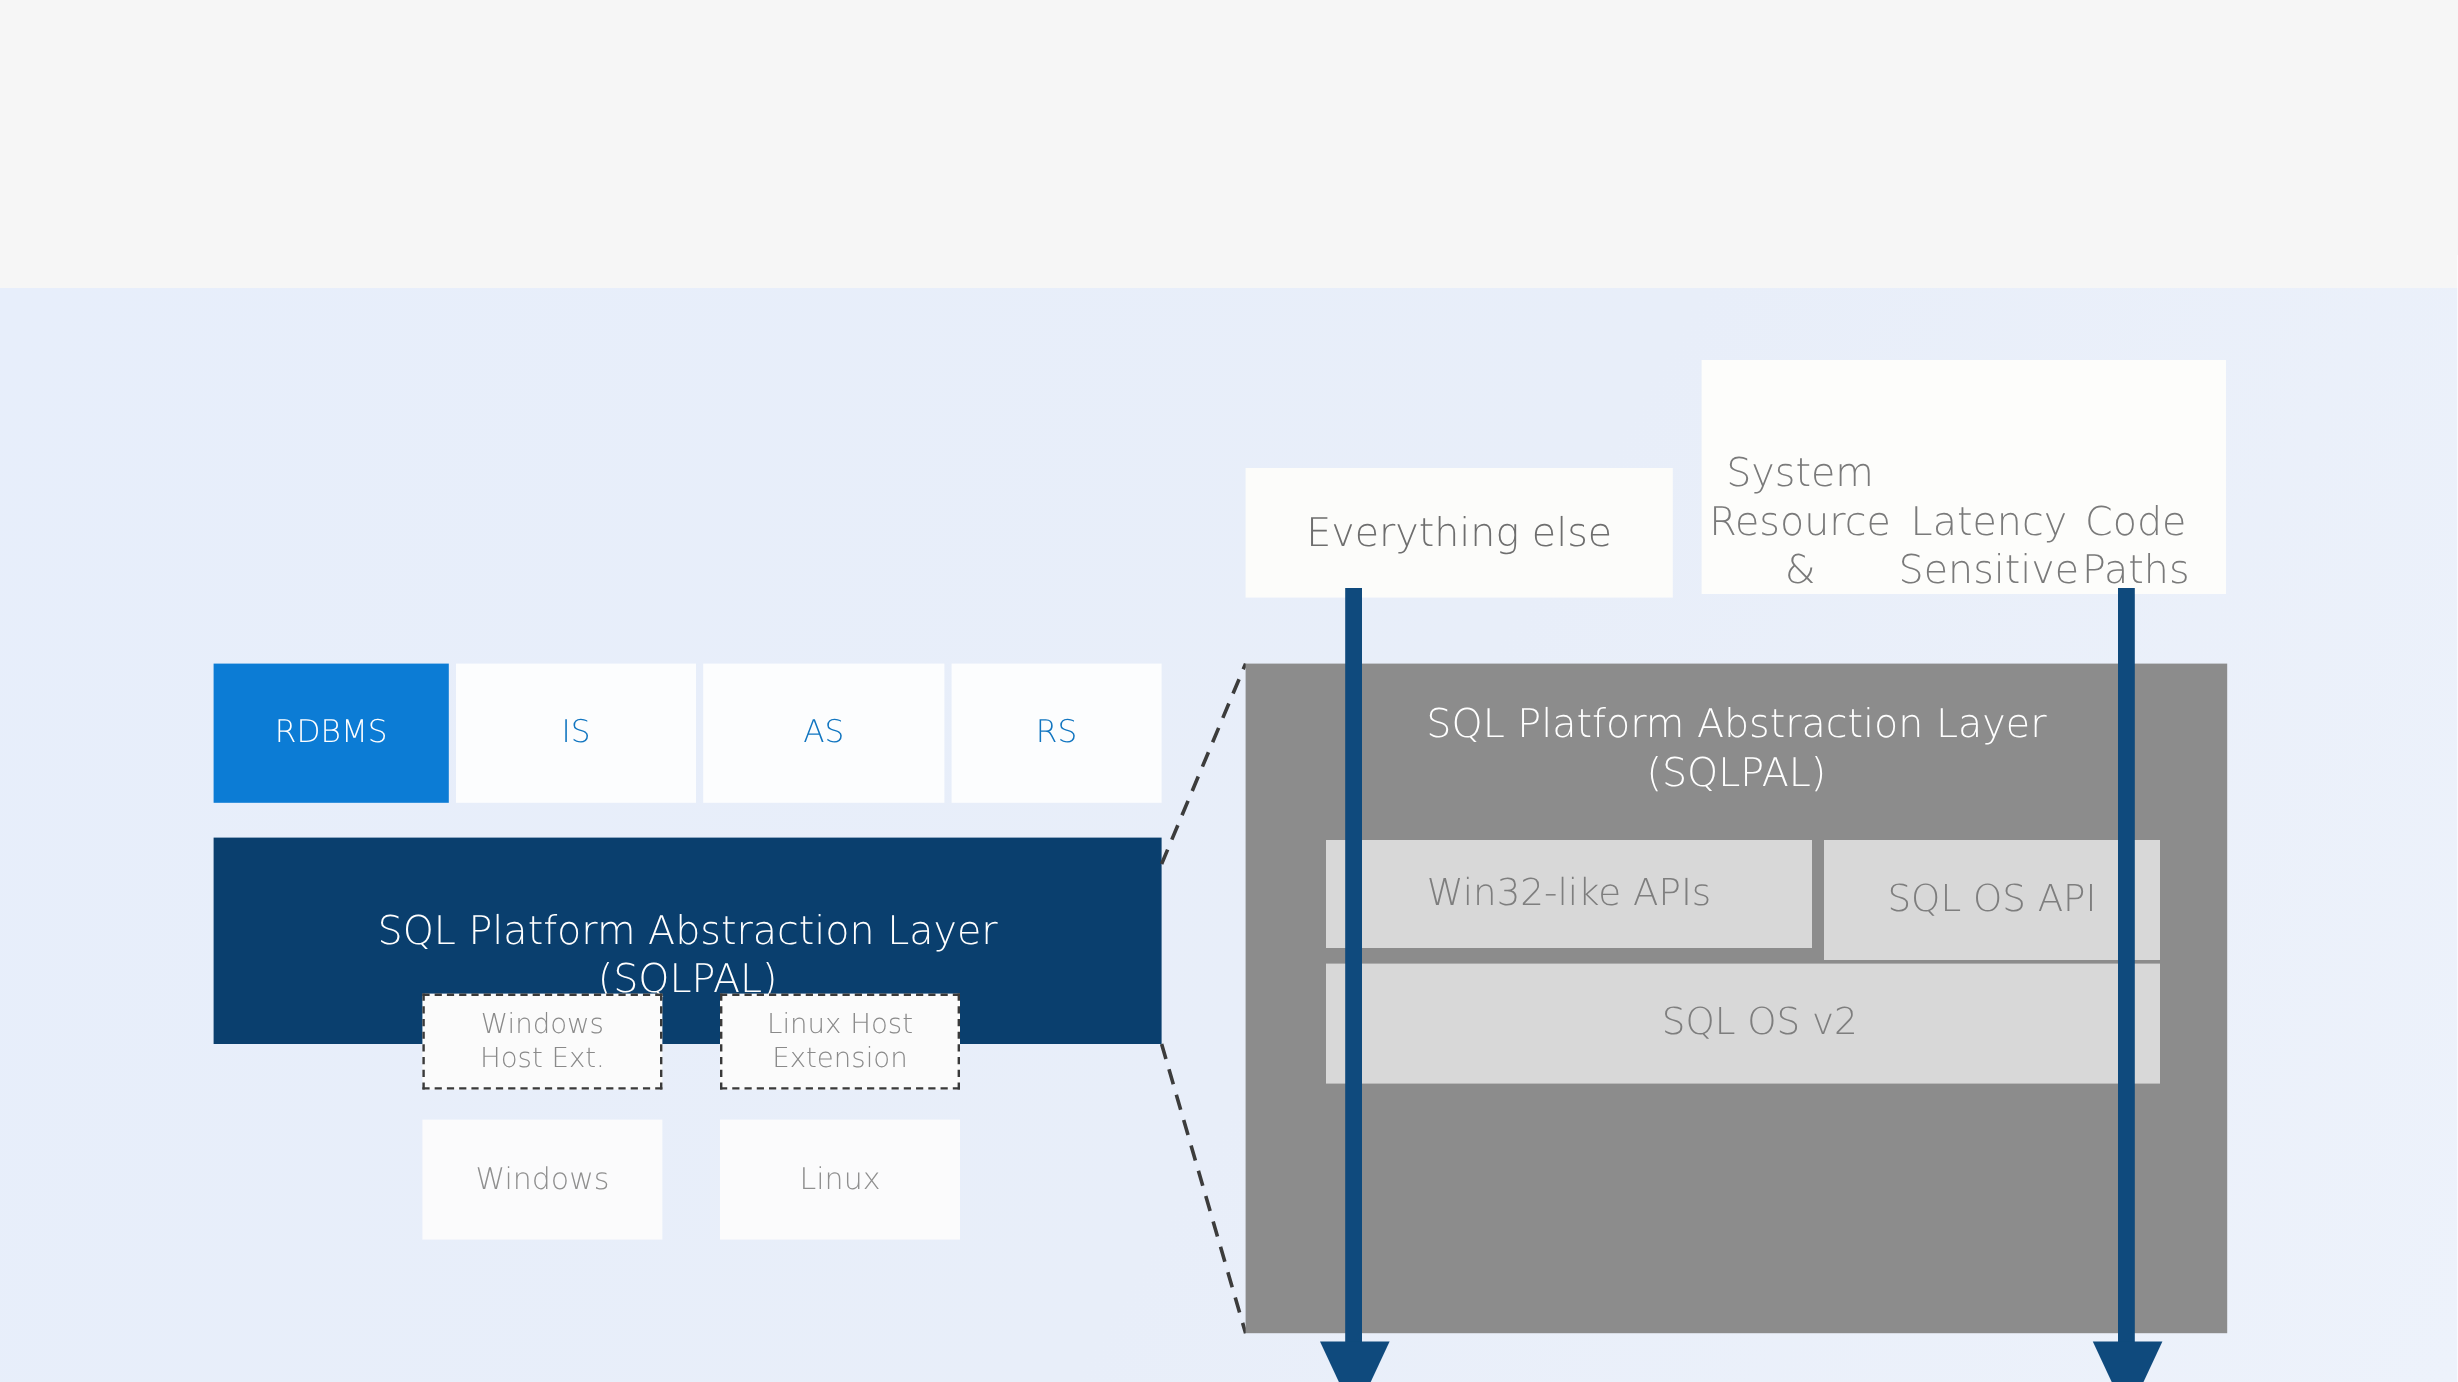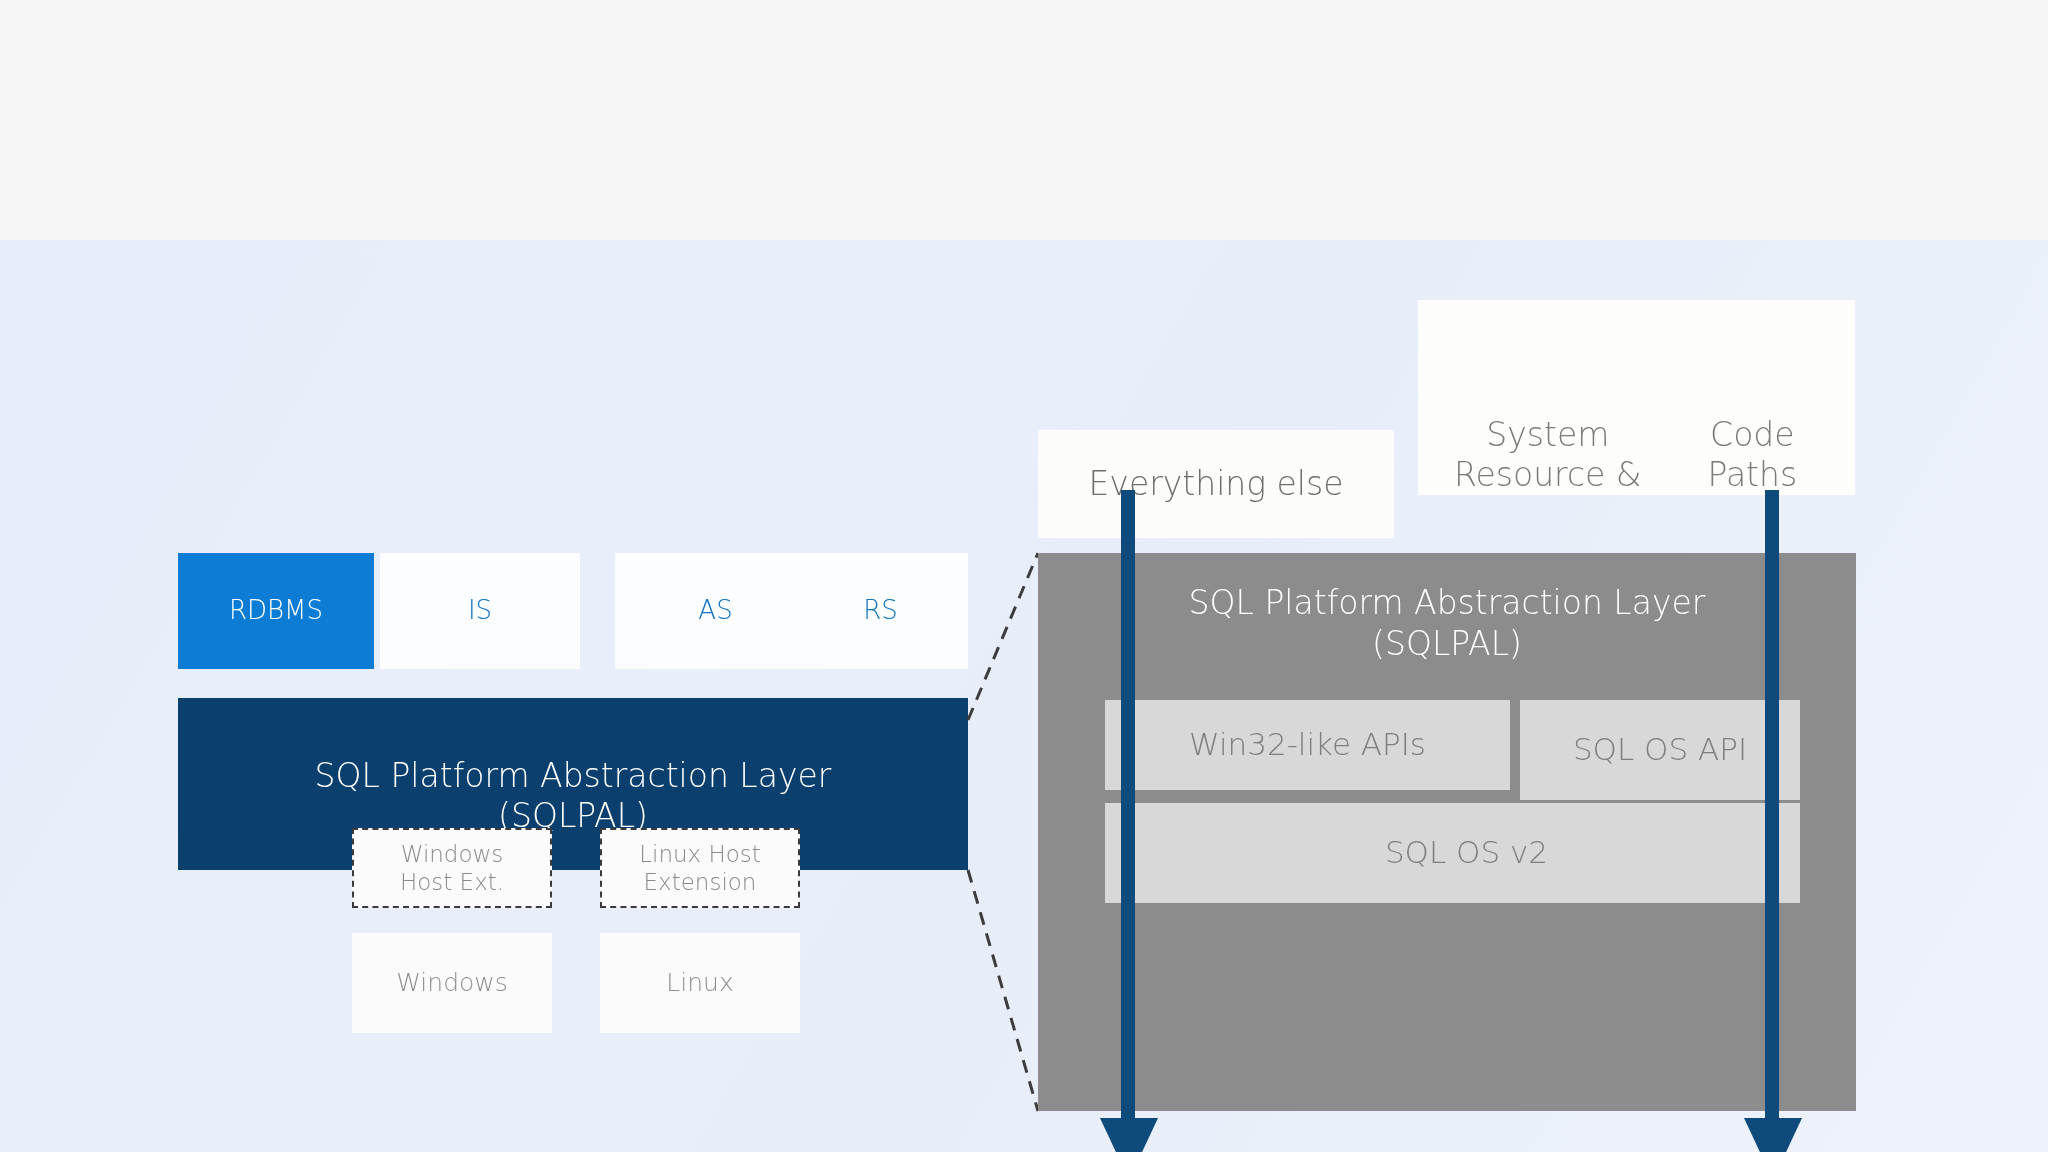--- a/index.html
+++ b/index.html
@@ -73,21 +73,21 @@
     left: 178px;
     width: 196px;
     background: #0c7cd5;
     color: #ffffff;
   }
   .tile-plain {
     background: #fcfdfe;
     color: #1175c0;
   }
   #tile-is   { left: 380px; width: 200px; }
-  #tile-as   { left: 586px; width: 201px; margin-left: 29px; }
+  #tile-as   { left: 586px; width: 201px; }
   #tile-rs   { left: 793px; width: 175px; }
 
   
   #sqlpal-left {
     left: 178px;
     top: 458px;
     width: 790px;
     height: 172px;
     background: #0a3f6e;
     color: #ffffff;
@@ -123,21 +123,20 @@
 
   
   #callout-everything {
     left: 1038px;
     top: 150px;
     width: 356px;
     height: 108px;
     background: #fcfcfa;
     color: #6e6e6e;
     font-size: 33px;
-    margin-top: 40px;
   }
   #callout-syscode {
     left: 1418px;
     top: 60px;
     width: 437px;
     height: 195px;
     background: #fdfdfb;
     color: #7a7a7a;
     font-size: 33px;
     justify-content: flex-end;
@@ -245,20 +244,21 @@
       <line x1="968" y1="480" x2="1038" y2="313" stroke="#3c3c3c" stroke-width="3" stroke-dasharray="13 9"></line>
       <line x1="968" y1="630" x2="1038" y2="871" stroke="#3c3c3c" stroke-width="3" stroke-dasharray="13 9"></line>
     </svg>
 
     <div class="box" id="callout-everything">
       <span>Everything else</span>
     </div>
 
     <div class="box" id="callout-syscode">
       <div>System Resource &amp;</div>
+      <div>Latency Sensitive</div>
       <div>Code Paths</div>
     </div>
 
     <div class="box" id="sqlpal-panel">
       <div id="sqlpal-panel-title">
         <div>SQL Platform Abstraction Layer</div>
         <div>(SQLPAL)</div>
       </div>
       <div class="subbox" id="sub-win32">
         <span>Win32-like APIs</span>

